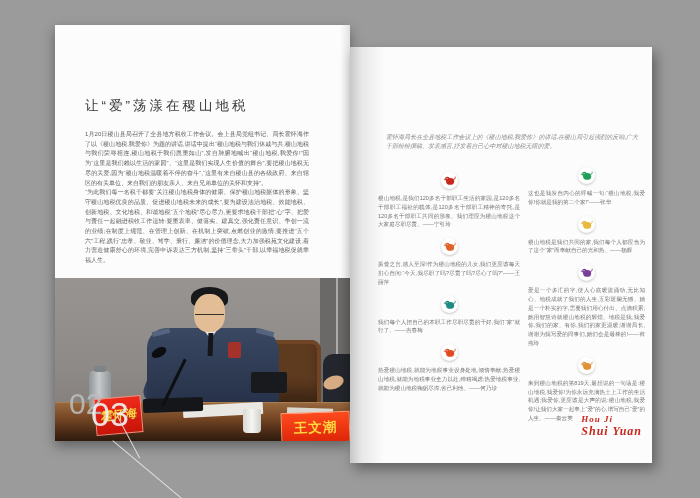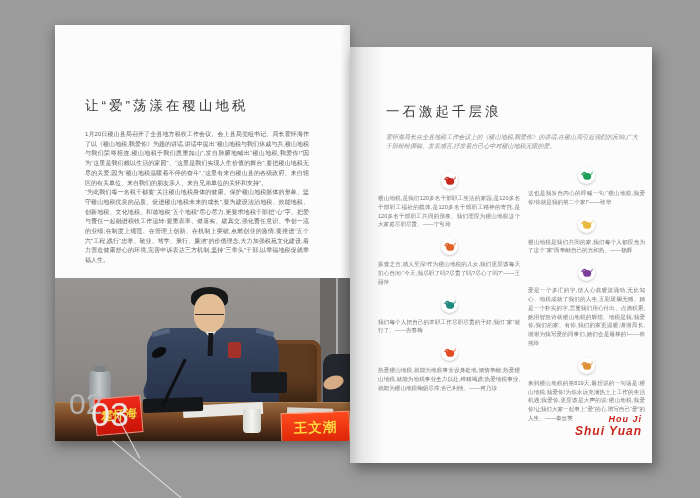--- a/index.html
+++ b/index.html
@@ -20,22 +20,22 @@
   #left-body p{margin:0;}
   #right-intro{position:absolute;left:36px;top:86px;width:252px;font-size:6px;line-height:8.5px;
           color:#8a8a8a;text-align:justify;font-style:italic;font-family:"Liberation Serif",serif;}
   .qcol{position:absolute;}
   #col-left{left:28px;top:125px;width:142px;}
   #col-right{left:178px;top:120px;width:117px;}
   .qblock{margin:0 0 6px 0;}
   .qicon{width:17px;height:17px;border-radius:50%;background:#fff;margin:0 auto 5px auto;
           box-shadow:0 1px 2.5px rgba(0,0,0,.22);display:flex;align-items:center;justify-content:center;}
   .qtext{font-size:5.6px;line-height:8.8px;color:#757575;text-align:justify;margin:0 0 9px 0;}
-  #logo{position:absolute;right:10px;bottom:26px;text-align:right;color:#c8271d;
-          font-family:Liberation Sans, sans-serif;font-style:italic;font-weight:bold;line-height:12px;}
+  #logo{position:absolute;right:10px;bottom:26px;text-align:left;color:#c8271d;
+          font-family:Liberation Serif, serif;font-style:italic;font-weight:bold;line-height:12px;}
   #logo .l1{font-size:9px;letter-spacing:1px;}
   #logo .l2{font-size:12px;letter-spacing:1px;}
   
   #photo{position:absolute;left:0;top:253px;width:295px;height:163px;overflow:hidden;
           background:linear-gradient(180deg,#989491 0%,#8e8a87 55%,#7e7874 100%);}
   #photo *{position:absolute;}
   .ph-dark-right{right:0;top:0;width:30px;height:100%;background:#6b6967;}
   .ph-sliver{left:281px;top:0;width:2px;height:90px;background:#cfcfcf;opacity:.65;}
   .ph-chair{left:208px;top:62px;width:58px;height:68px;background:#5e3a1f;border-radius:10px 10px 0 0;
           box-shadow:inset 0 0 0 4px #6f4526, inset 0 -18px 14px rgba(0,0,0,.35);}
@@ -128,21 +128,20 @@
       </div>
     </div>
 
     <div class="pagenum" id="num02">02</div>
     <div class="pagenum" id="num03">03</div>
     <div class="slash" id="slash-short"></div>
   </div>
 
   <div class="page" id="right-page">
     <div class="fold"></div>
-    <div class="page-title" id="right-title">一石激起千层浪</div>
     <div id="right-intro">霍怀海局长在全县地税工作会议上的《稷山地税,我爱你》的讲话,在稷山局引起强烈的反响,广大干部纷纷撰稿、发表感言,抒发着自己心中对稷山地税无限的爱。</div>
 
     <div class="qcol" id="col-left">
         <div class="qblock">
           <div class="qicon">
             <svg viewBox="0 0 20 20" width="13" height="13">
               <ellipse cx="11" cy="11.5" rx="6.2" ry="5.2" fill="#c8281c"></ellipse>
               <circle cx="6.8" cy="7.8" r="3.5" fill="#c8281c"></circle>
               <polygon points="3.6,6.6 0.7,8 3.8,9.3" fill="#c8281c"></polygon>
               <path d="M16.2,9.4 C19.6,8 20.3,4.6 18.2,2.9 C18.8,5.9 17.6,7.6 15.4,8.5 Z" fill="#c8281c"></path>

